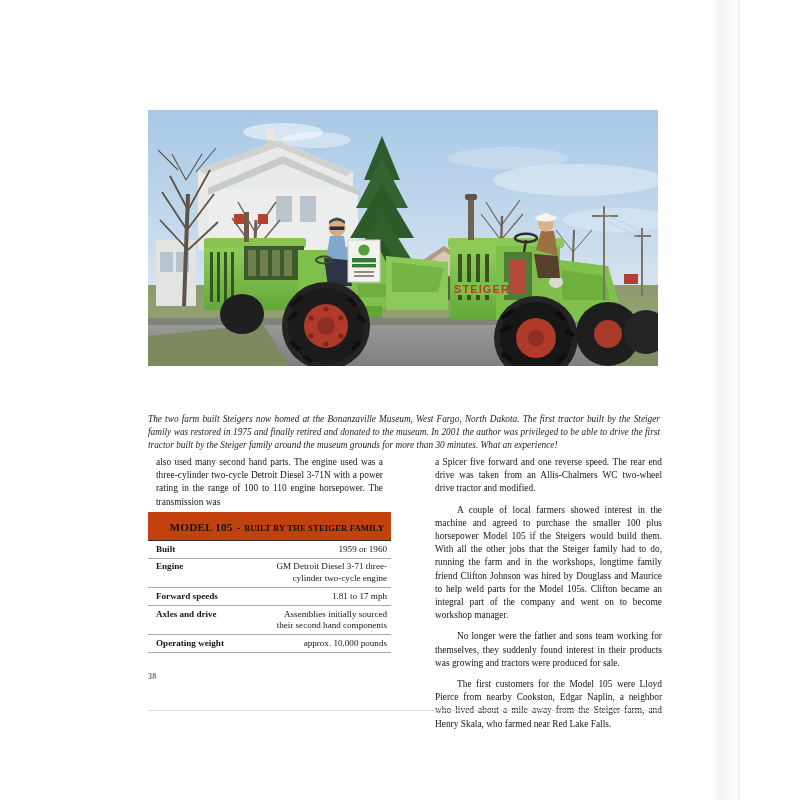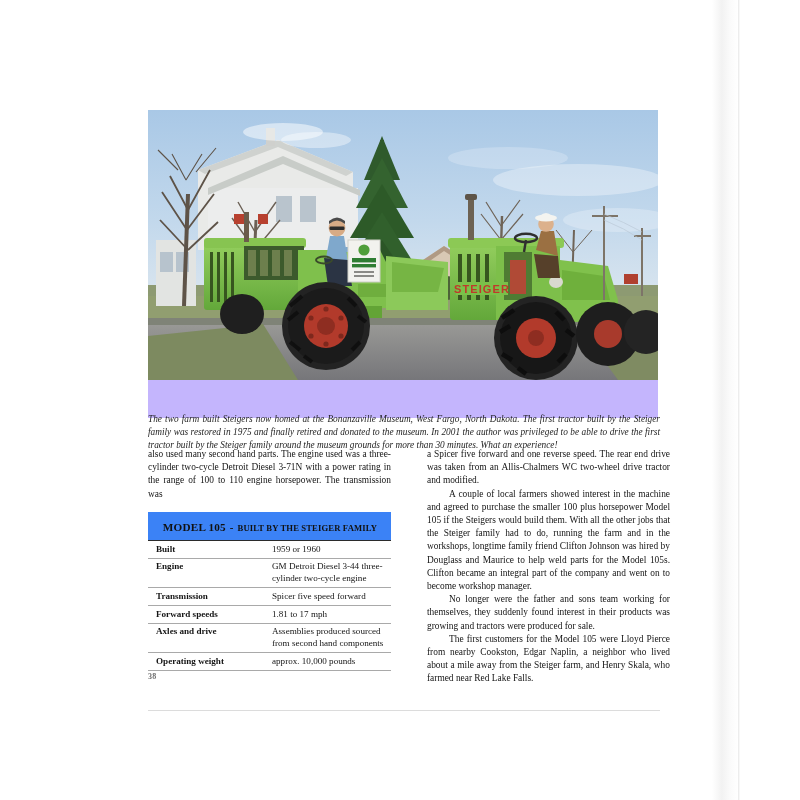--- a/index.html
+++ b/index.html
@@ -35,23 +35,23 @@
     background: linear-gradient(to right, #e8e8e8, #fdfdfd);
     pointer-events: none;
   }
 
   
   .photo {
     position: absolute;
     left: 148px;
     top: 110px;
     width: 510px;
-    height: 308px;
+    height: 256px;
     overflow: hidden;
-    background: #c4b5fd;
+    background: #22c55e;
     text-align: center;
   }
   .photo svg { display:block; }
 
   
   .caption {
     position: absolute;
     left: 148px;
     top: 385px;
     width: 512px;
@@ -71,36 +71,36 @@
     width: 243px;
     font-size: 9.4px;
     line-height: 13.2px;
     color: #141414;
     text-align: justify;
     -webkit-hyphens: auto;
     hyphens: auto;
   }
   .col-left  { left: 148px; }
   .col-right { left: 427px; }
-  .col p { margin: 0; }
+  .col p { margin: 8px; }
   .col p.indent { text-indent: 22px; }
 
   
   .spec-table {
     position: absolute;
     left: 148px;
     top: 512px;
     width: 243px;
     border-collapse: collapse;
   }
   .spec-head {
-    background: #3b82f6;
+    background: #c2410c;
     padding: 5px 7px 5px 8px;
     border-bottom: 1.4px solid #2b2b2b;
-    text-align: center;
+    text-align: right;
     white-space: nowrap;
   }
   .spec-head .big {
     font-size: 11.2px;
     font-weight: bold;
     letter-spacing: 0.2px;
     color: #111;
   }
   .spec-head .dash {
     font-size: 11px;
@@ -120,20 +120,21 @@
     vertical-align: top;
     color: #141414;
     margin-left: 44px;
   }
   .spec-table td.k {
     font-weight: bold;
     width: 104px;
   }
   .spec-table td.v {
     font-weight: normal;
+    text-align: right;
   }
   .spec-table tr:last-child td { border-bottom: 0.7px solid #a9a9a9; }
 
   
   .footer-rule {
     position: absolute;
     left: 148px;
     top: 710px;
     width: 512px;
     height: 1px;
@@ -414,33 +415,29 @@
         </th>
       </tr>
     </thead>
     <tbody>
       <tr>
         <td class="k">Built</td>
         <td class="v">1959 or 1960</td>
       </tr>
       <tr>
         <td class="k">Engine</td>
-        <td class="v">GM Detroit Diesel 3-44 three-cylinder two-cycle engine</td>
-      </tr>
-      <tr>
-        <td class="k">Transmission</td>
-        <td class="v">Spicer five speed forward</td>
+        <td class="v">GM Detroit Diesel 3-71 three-cylinder two-cycle engine</td>
       </tr>
       <tr>
         <td class="k">Forward speeds</td>
         <td class="v">1.81 to 17 mph</td>
       </tr>
       <tr>
         <td class="k">Axles and drive</td>
-        <td class="v">Assemblies produced sourced from second hand components</td>
+        <td class="v">Assemblies initially sourced their second hand components</td>
       </tr>
       <tr>
         <td class="k">Operating weight</td>
         <td class="v">approx. 10,000 pounds</td>
       </tr>
     </tbody>
   </table>
 
   <div class="col col-right">
     <p>a Spicer five forward and one reverse speed. The rear end drive was taken from an Allis-Chalmers WC two-wheel drive tractor and modified.</p>

